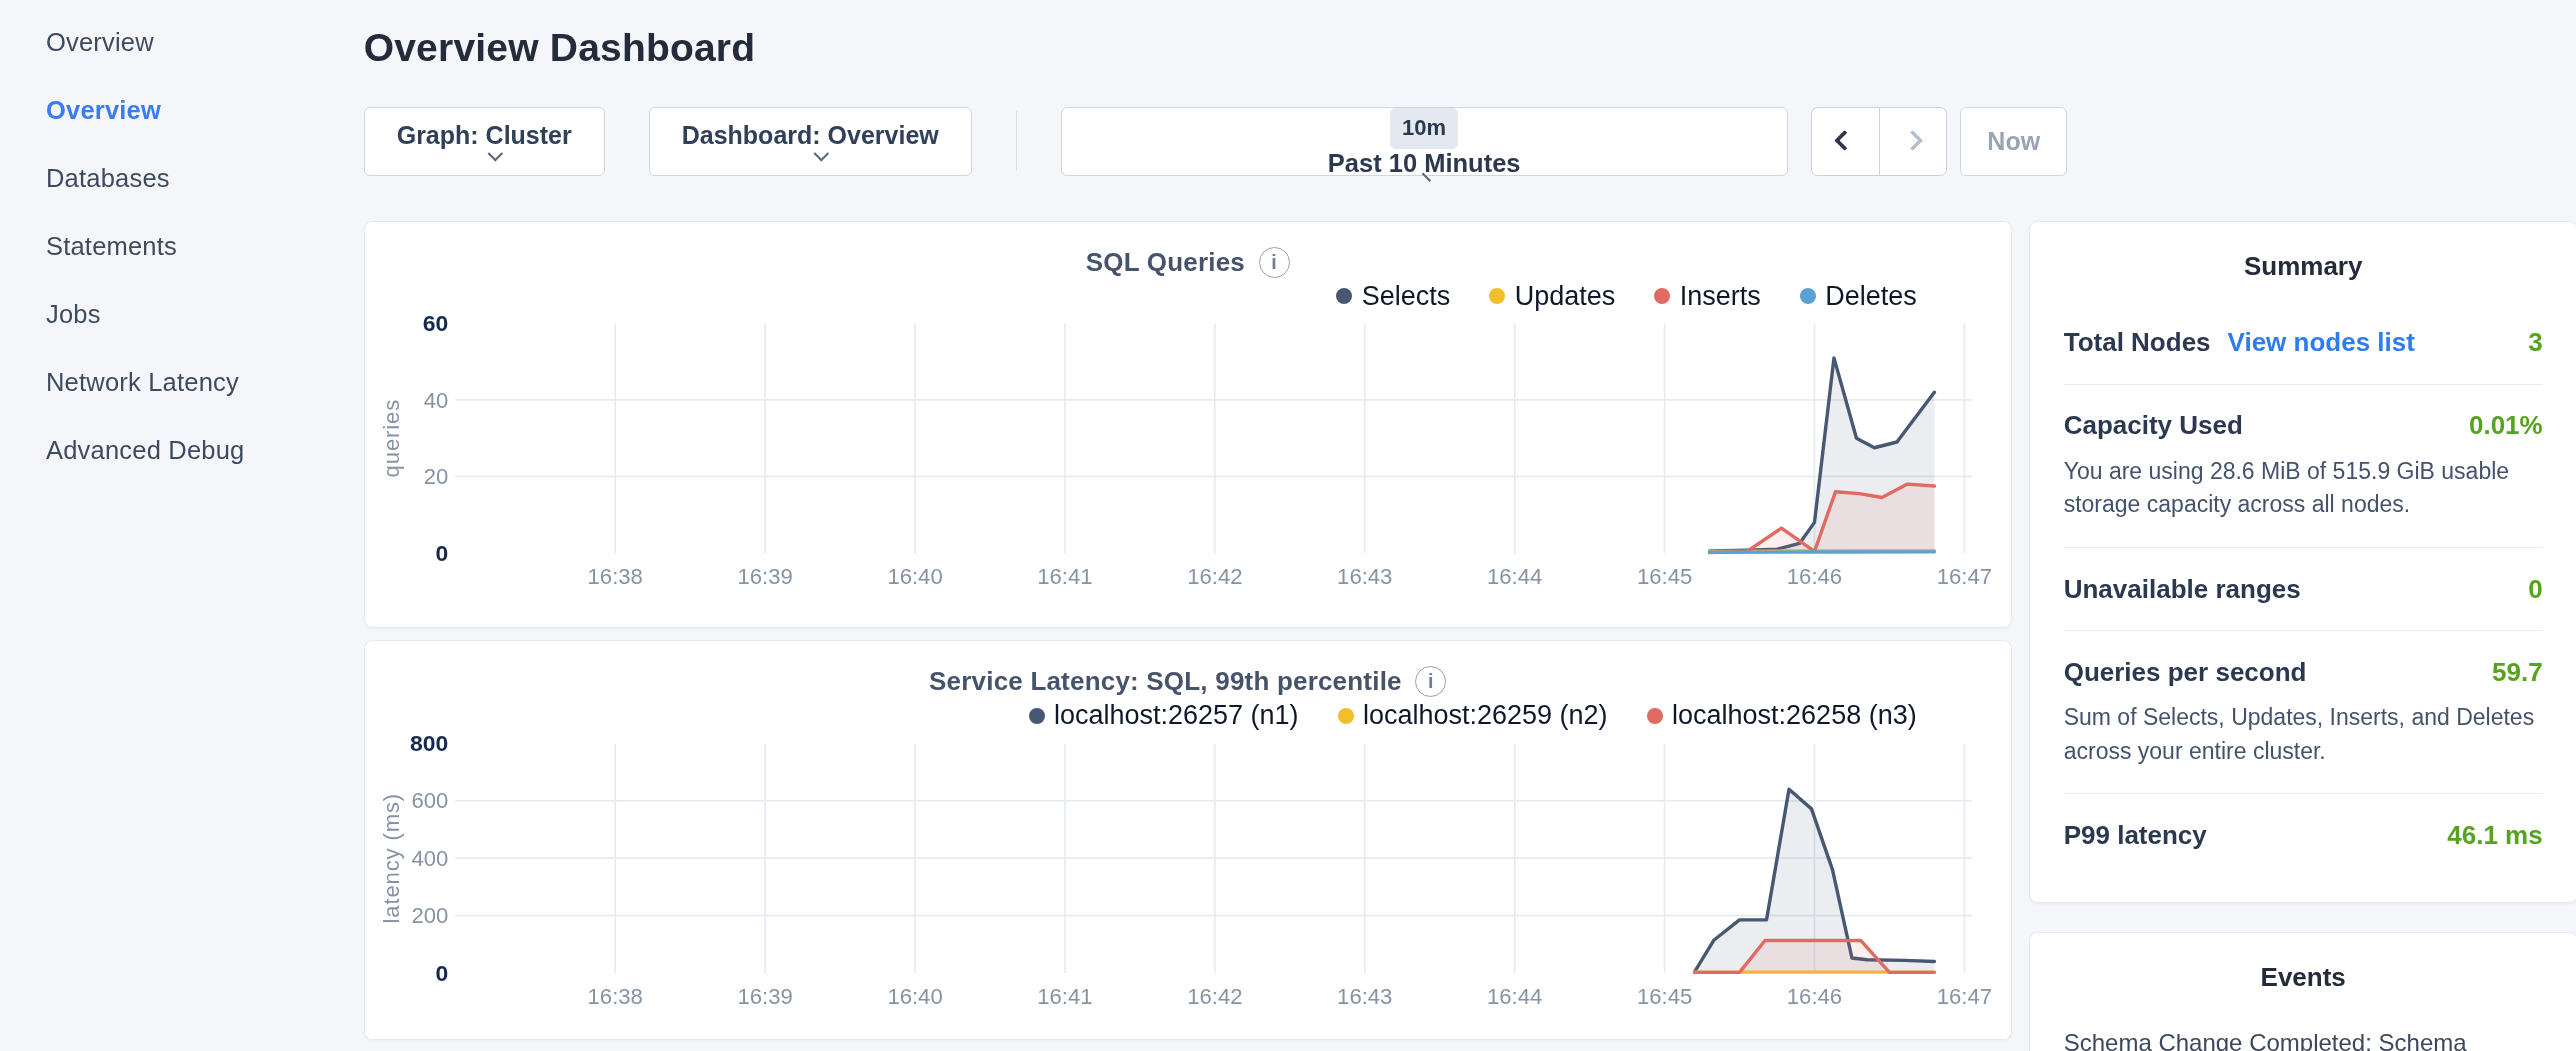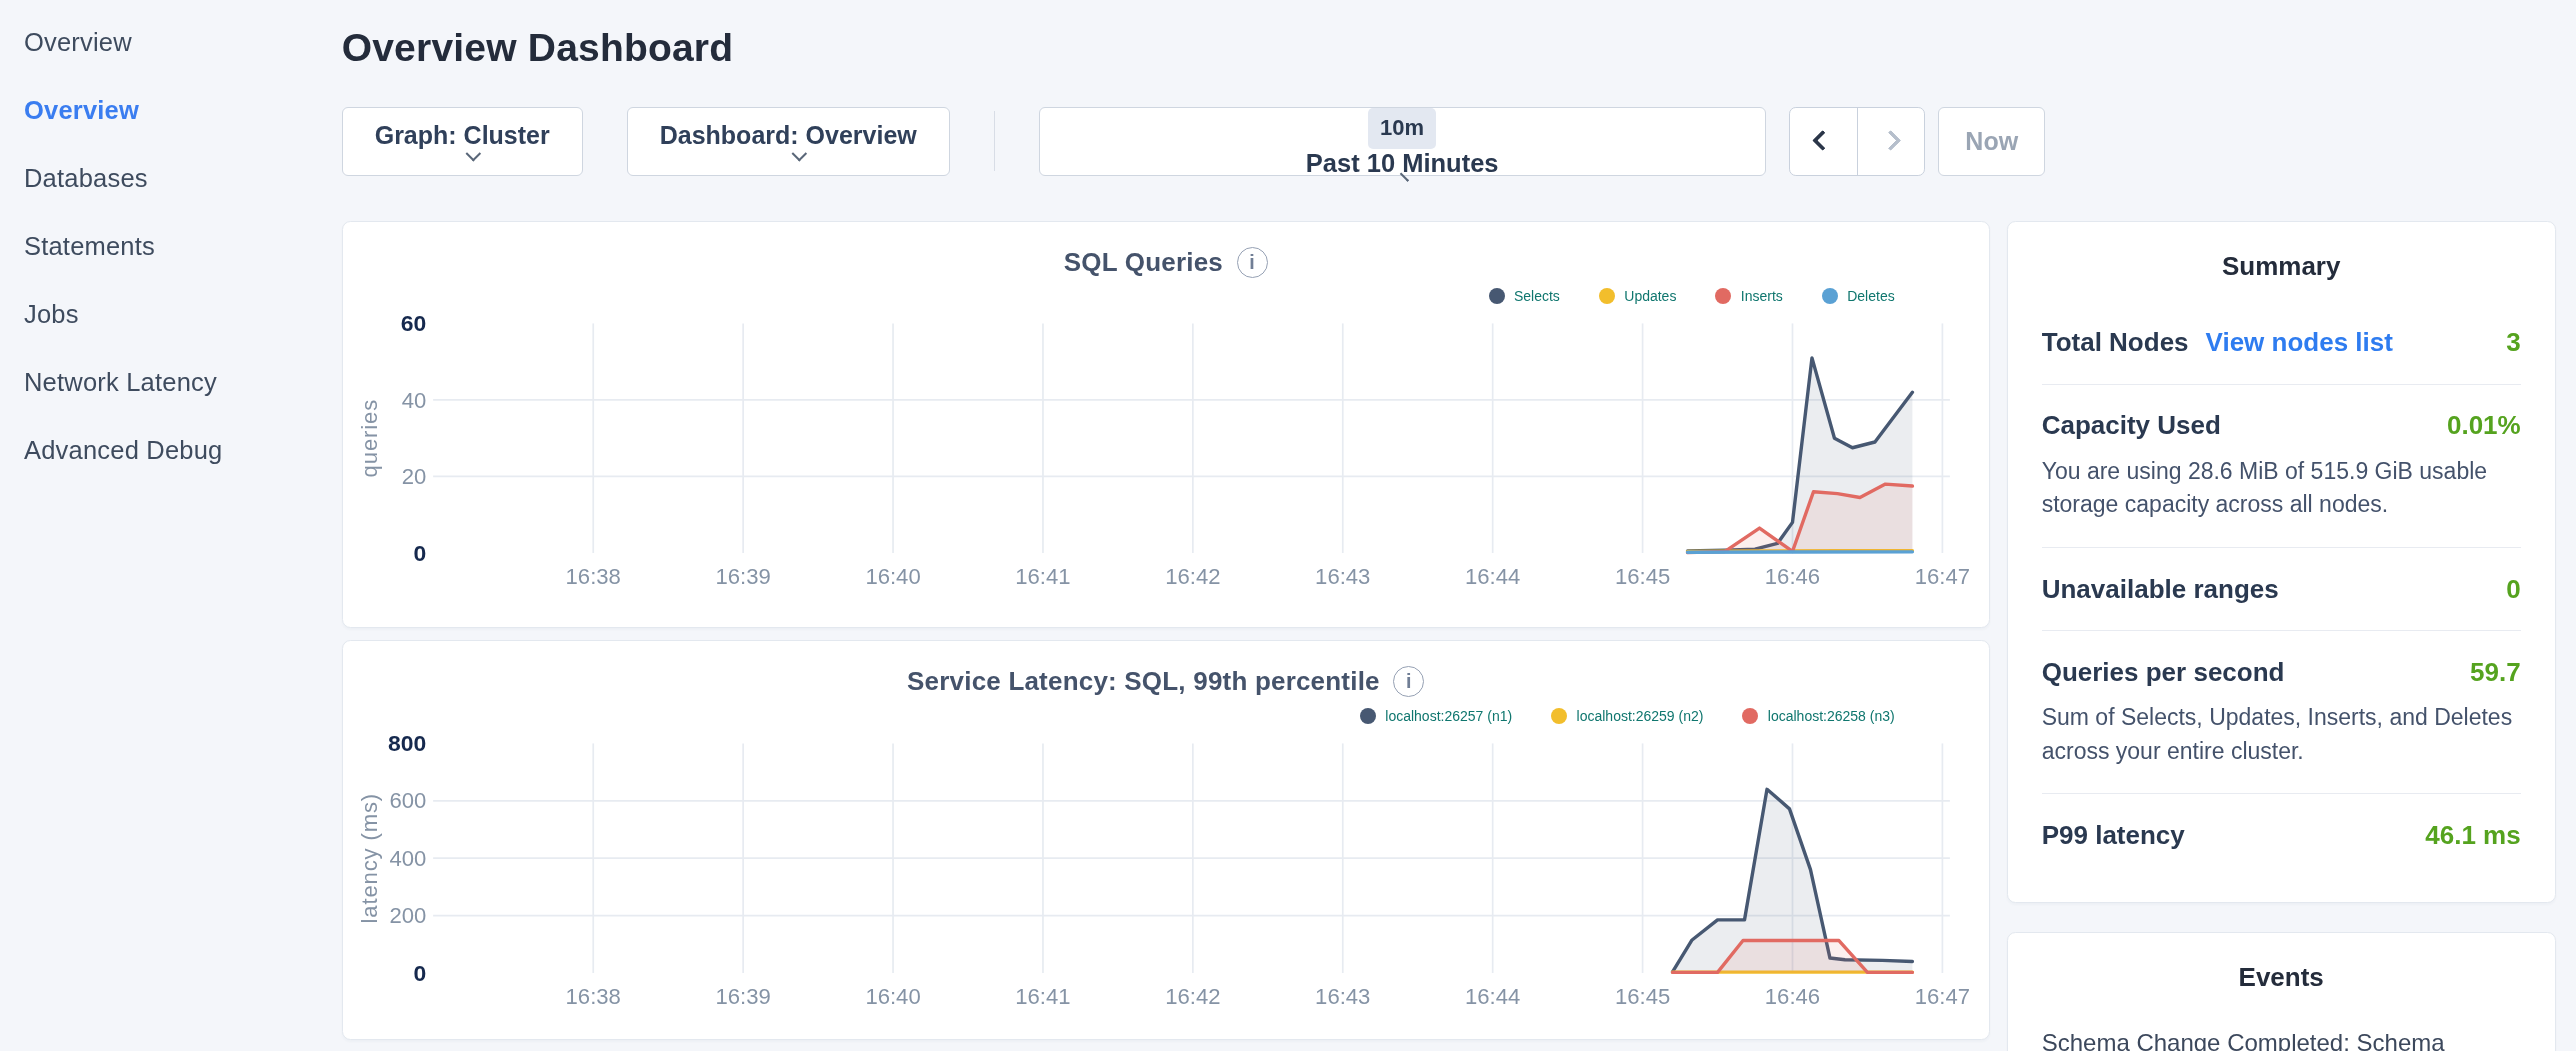--- a/index.html
+++ b/index.html
@@ -2,21 +2,21 @@
 <html style="font-size:13.6px"><head>
 <meta charset="utf-8">
 <style>
   * { margin:0; padding:0; box-sizing:border-box; }
   html,body { width:2576px; height:1051px; overflow:hidden; }
   body {
     background:#f4f6fa;
     font-family:"Liberation Sans", sans-serif;
     color:#3e4b5e;
   }
-  .app { display:flex; width:100%; height:100%; }
+  .app { display:flex; width:100%; height:100%;padding-left:22px; }
 
   
   .sidebar { width:323px; flex:0 0 323px; padding:8.5px 0 0 24px; }
   .nav-item {
     height:68px; display:flex; align-items:center;
     font-size:25.5px; color:#3e4b5e; cursor:pointer; letter-spacing:0.2px;
   }
   .nav-item.active { color:#3a7df0; font-weight:700; }
 
   
@@ -76,21 +76,21 @@
   .chart-title-row { display:flex; align-items:center; justify-content:center; height:37px; }
   .chart-title { font-size:26px; font-weight:700; color:#45536b; letter-spacing:0.2px; }
   .info-icon {
     width:31px; height:31px; border:1.7px solid #96a1b4; border-radius:50%;
     color:#707e95; font-size:19.6px; font-weight:700; display:flex; align-items:center; justify-content:center;
     margin-left:13.6px; cursor:pointer;
   }
   .legend { display:flex; justify-content:flex-end; align-items:center; gap:39px; padding-right:94px; height:31px; }
   .legend-item { display:flex; align-items:center; gap:9.4px; cursor:pointer; }
   .legend-dot { width:16px; height:16px; border-radius:50%; }
-  .legend-label { font-size:14px; color:#0f766e; }
+  .legend-label { font-size:27px; color:#0f172a; }
   .chart-svg { display:block; width:1646px; height:281px; margin-top:1.7px; }
 
   .tick-label { font-size:26px; fill:#8593a5; }
   .tick-strong { font-size:27px; fill:#16294e; font-weight:700; }
   .axis-label { font-size:26px; fill:#8593a5; letter-spacing:1px; }
   .gridline { stroke:#e7ebf1; stroke-width:2; }
 
   
   .summary-card { padding:29px 34px 25.5px 34px; }
   .panel-heading { text-align:center; font-size:26px; font-weight:700; color:#242c3b; }

